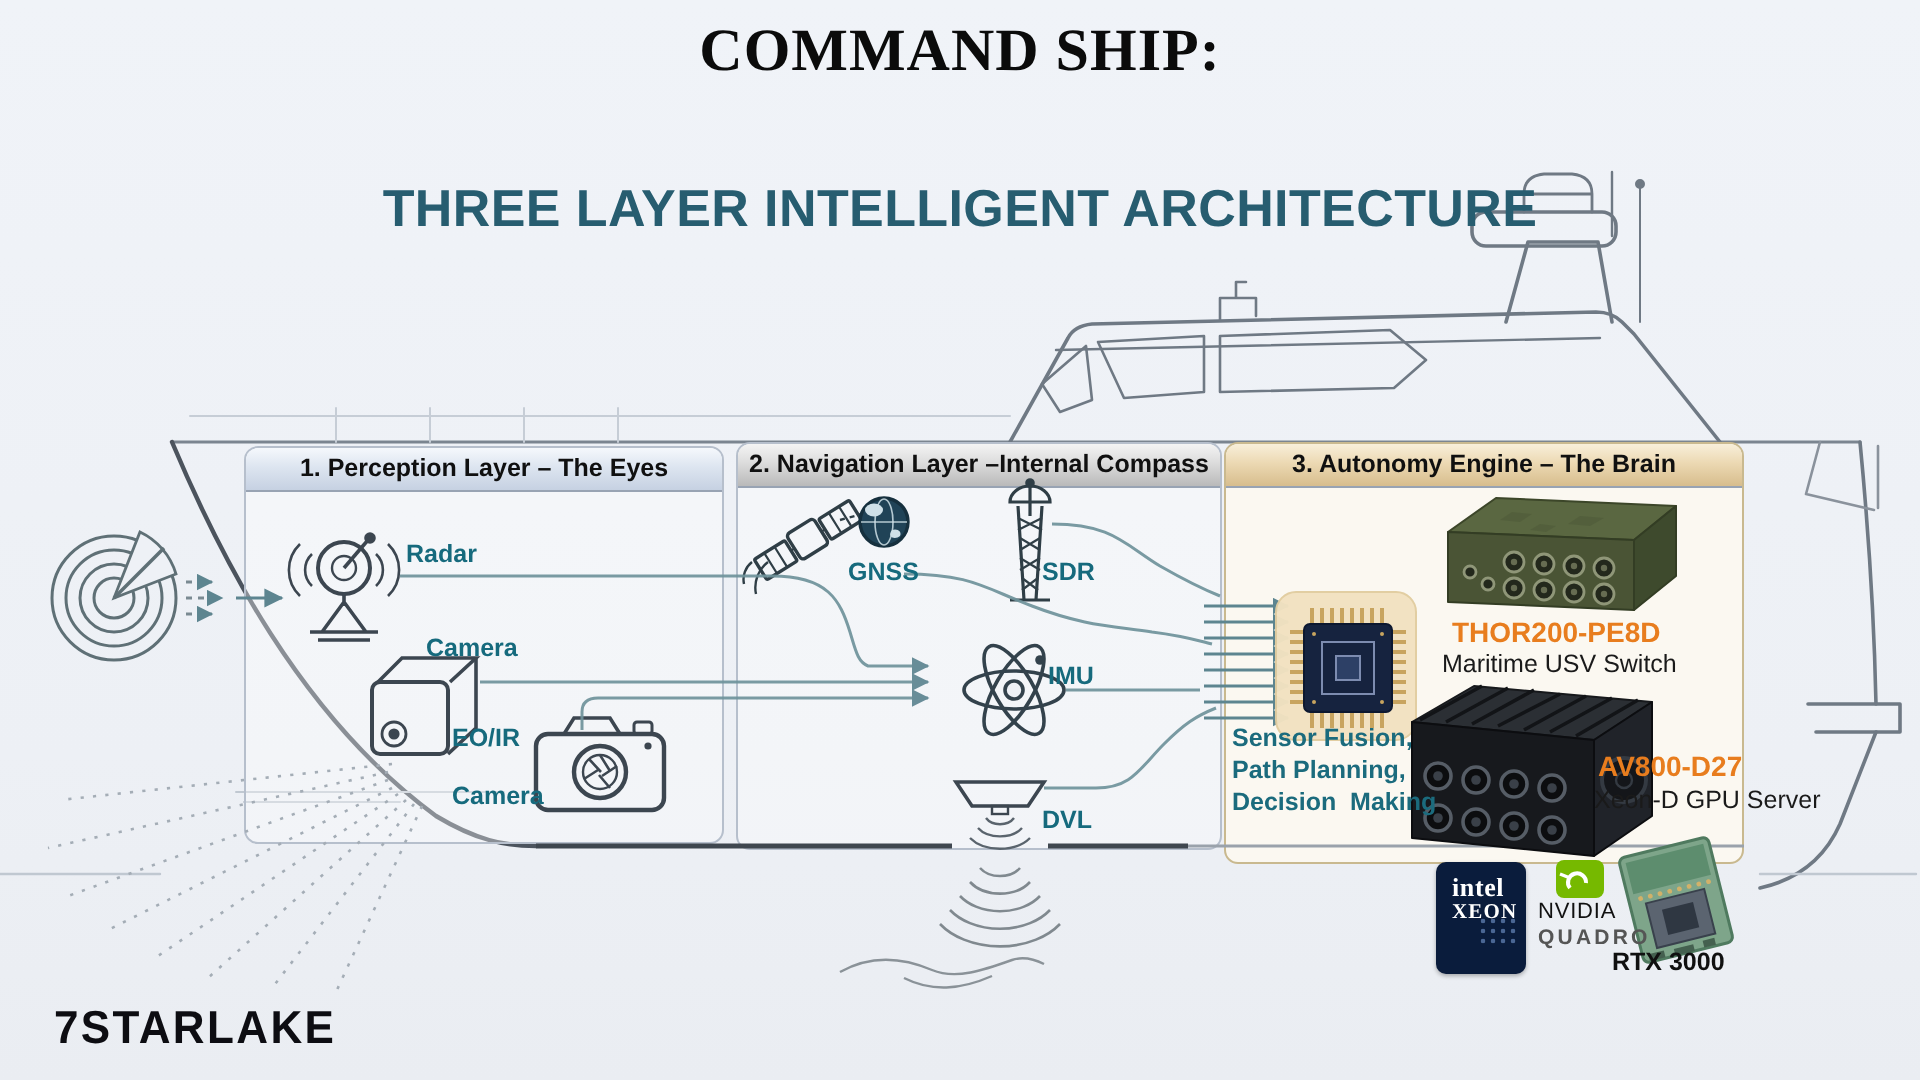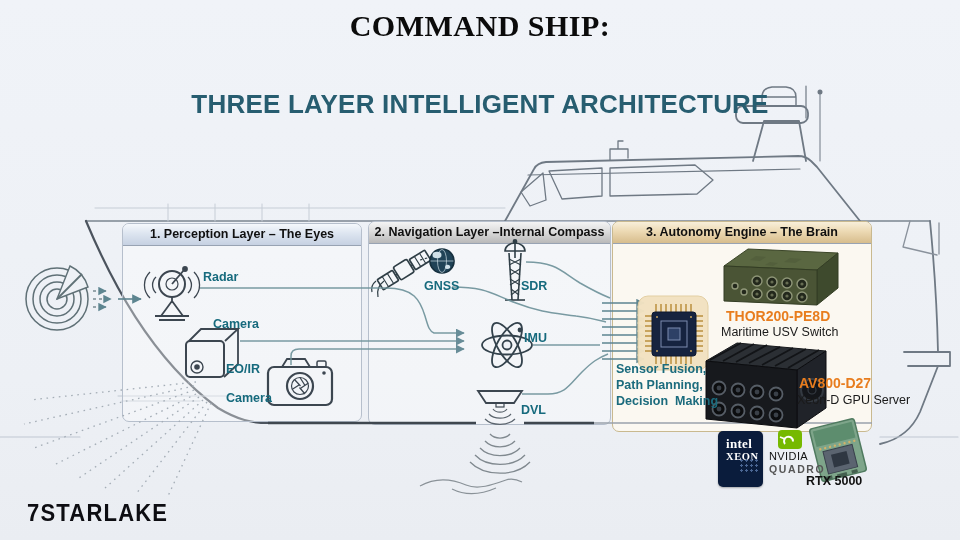--- a/index.html
+++ b/index.html
@@ -342,17 +342,17 @@
   <div class="pname" style="left:799px;top:375px">AV800-D27</div>
   <div class="pdesc" style="left:797px;top:393px">Xeon-D GPU Server</div>
 
   <div class="intel">
     <div class="b">intel</div>
     <div class="p">XEON</div>
     <div class="dots"></div>
   </div>
   <div class="nv-b">NVIDIA</div>
   <div class="nv-p">QUADRO</div>
-  <div class="rtx">RTX 5000</div>
+  <div class="rtx">RTX 3000</div>
 
   <div class="brand">7STARLAKE</div>
 
 </div>
 
 </body></html>

